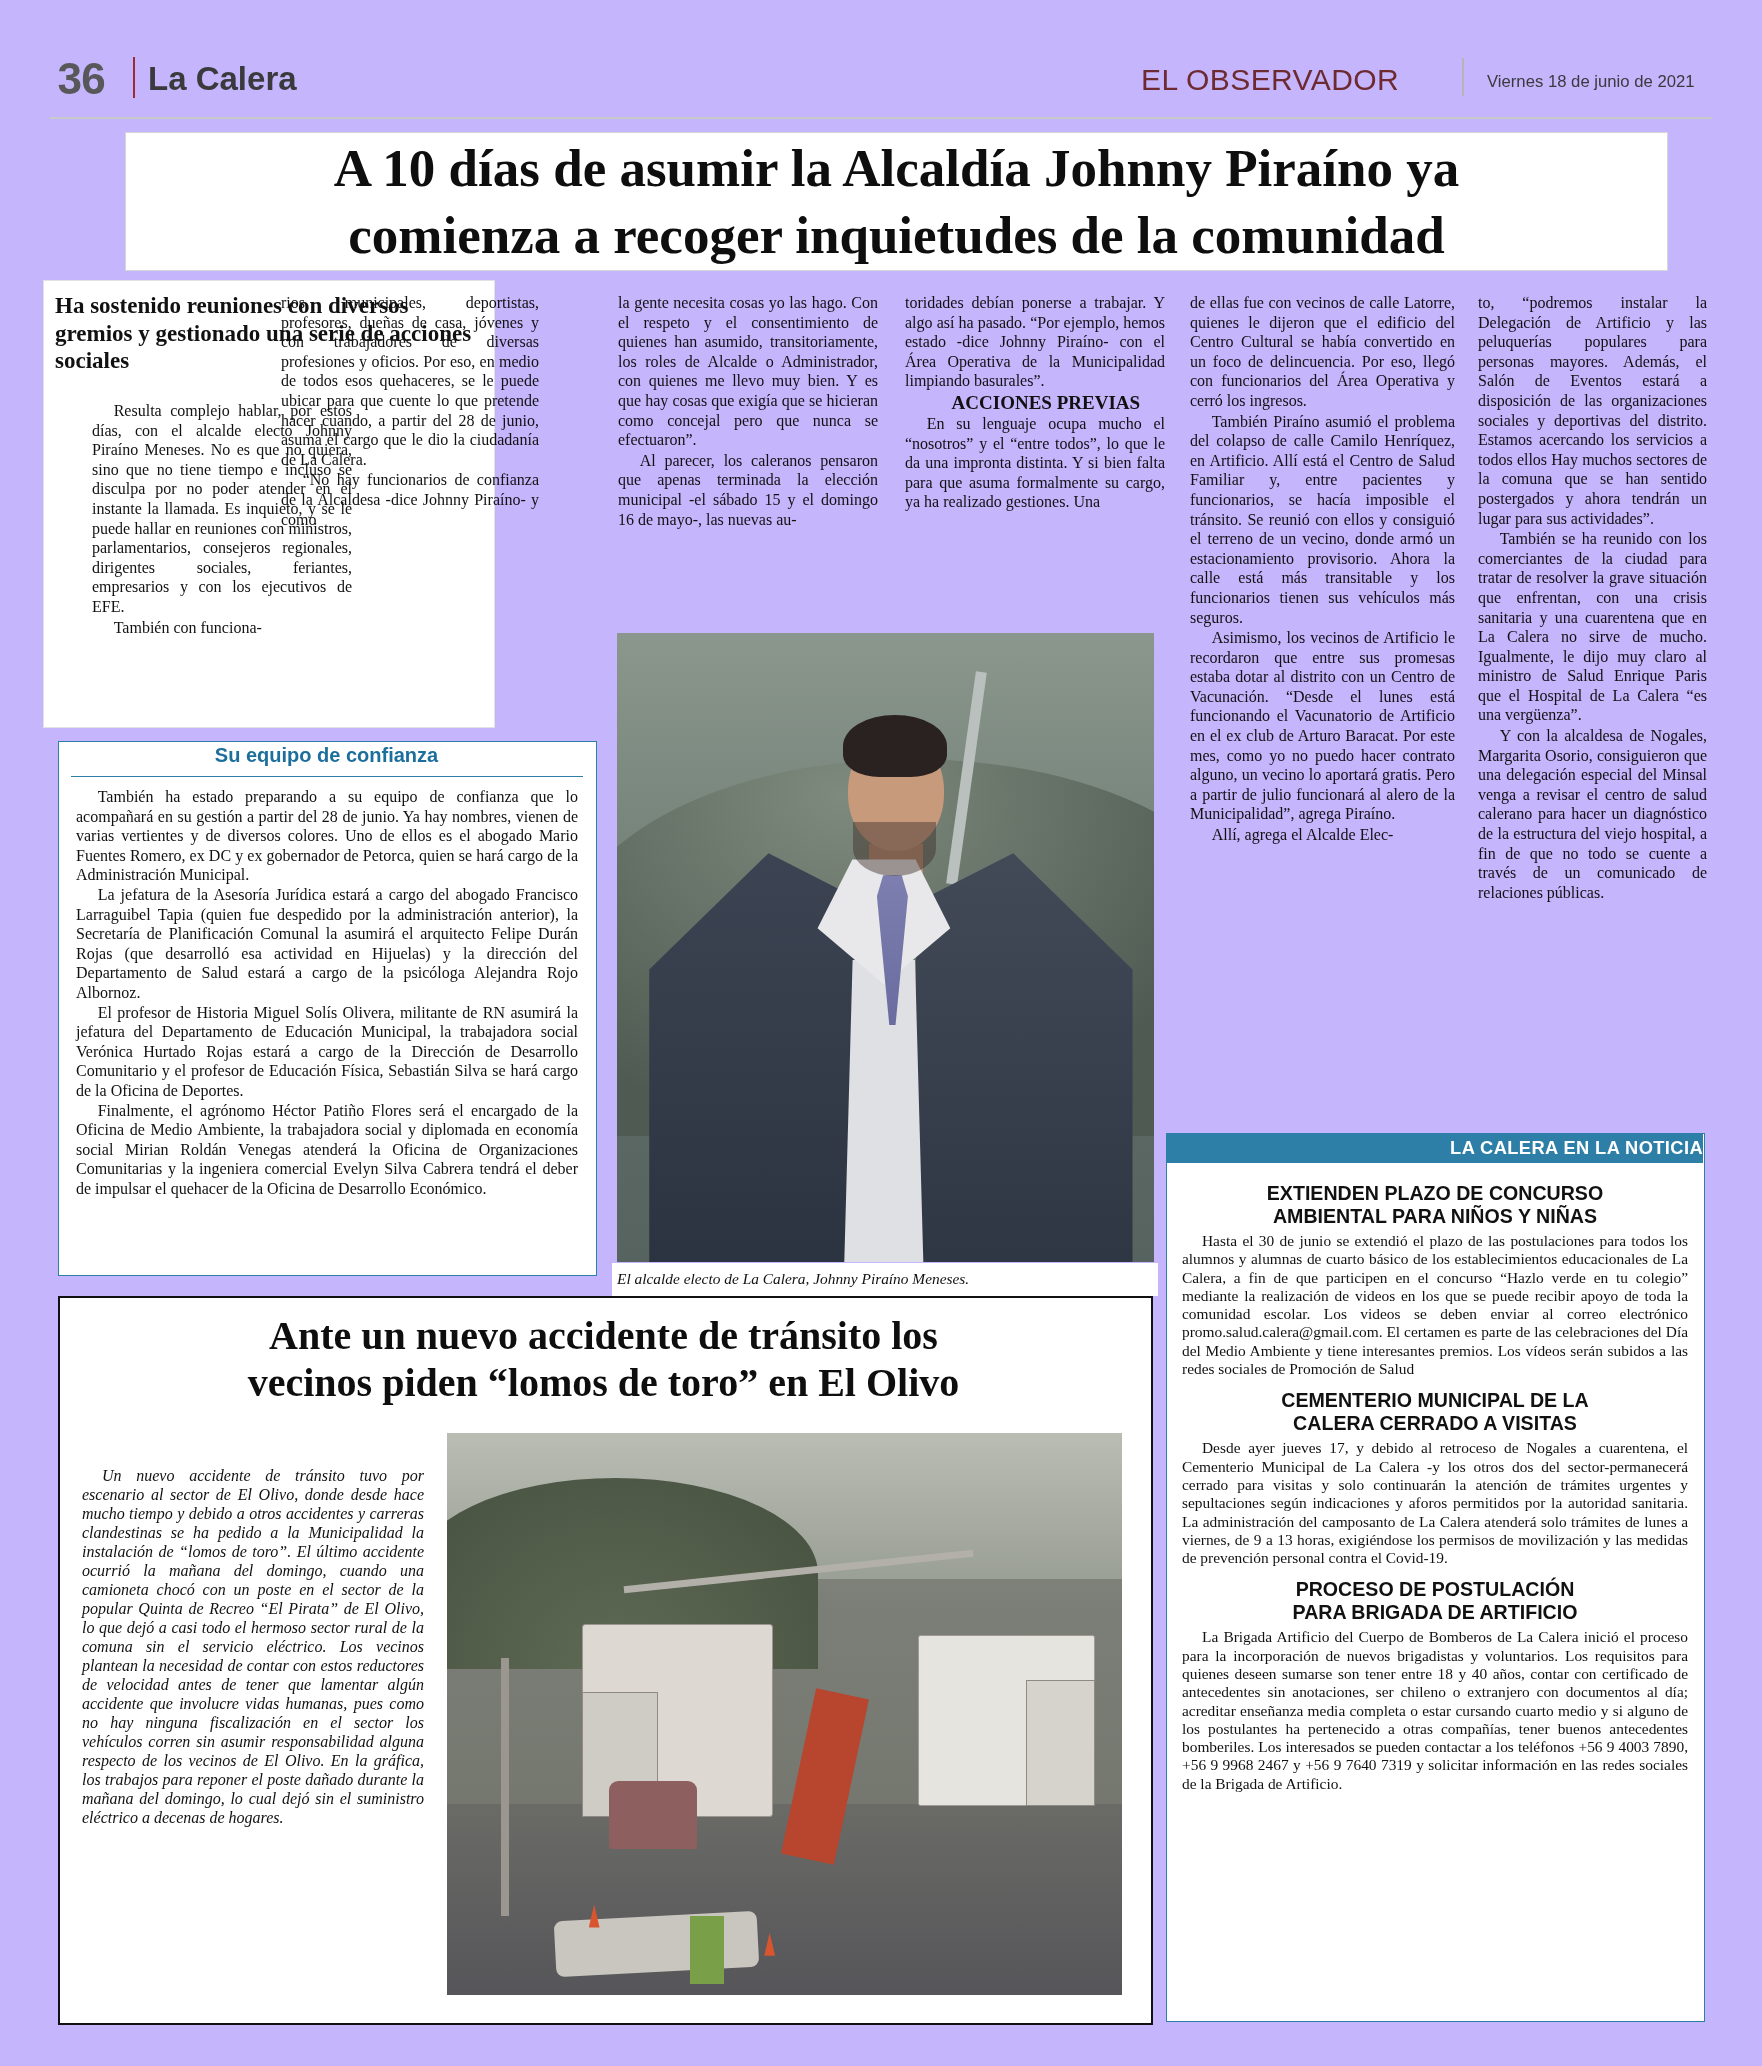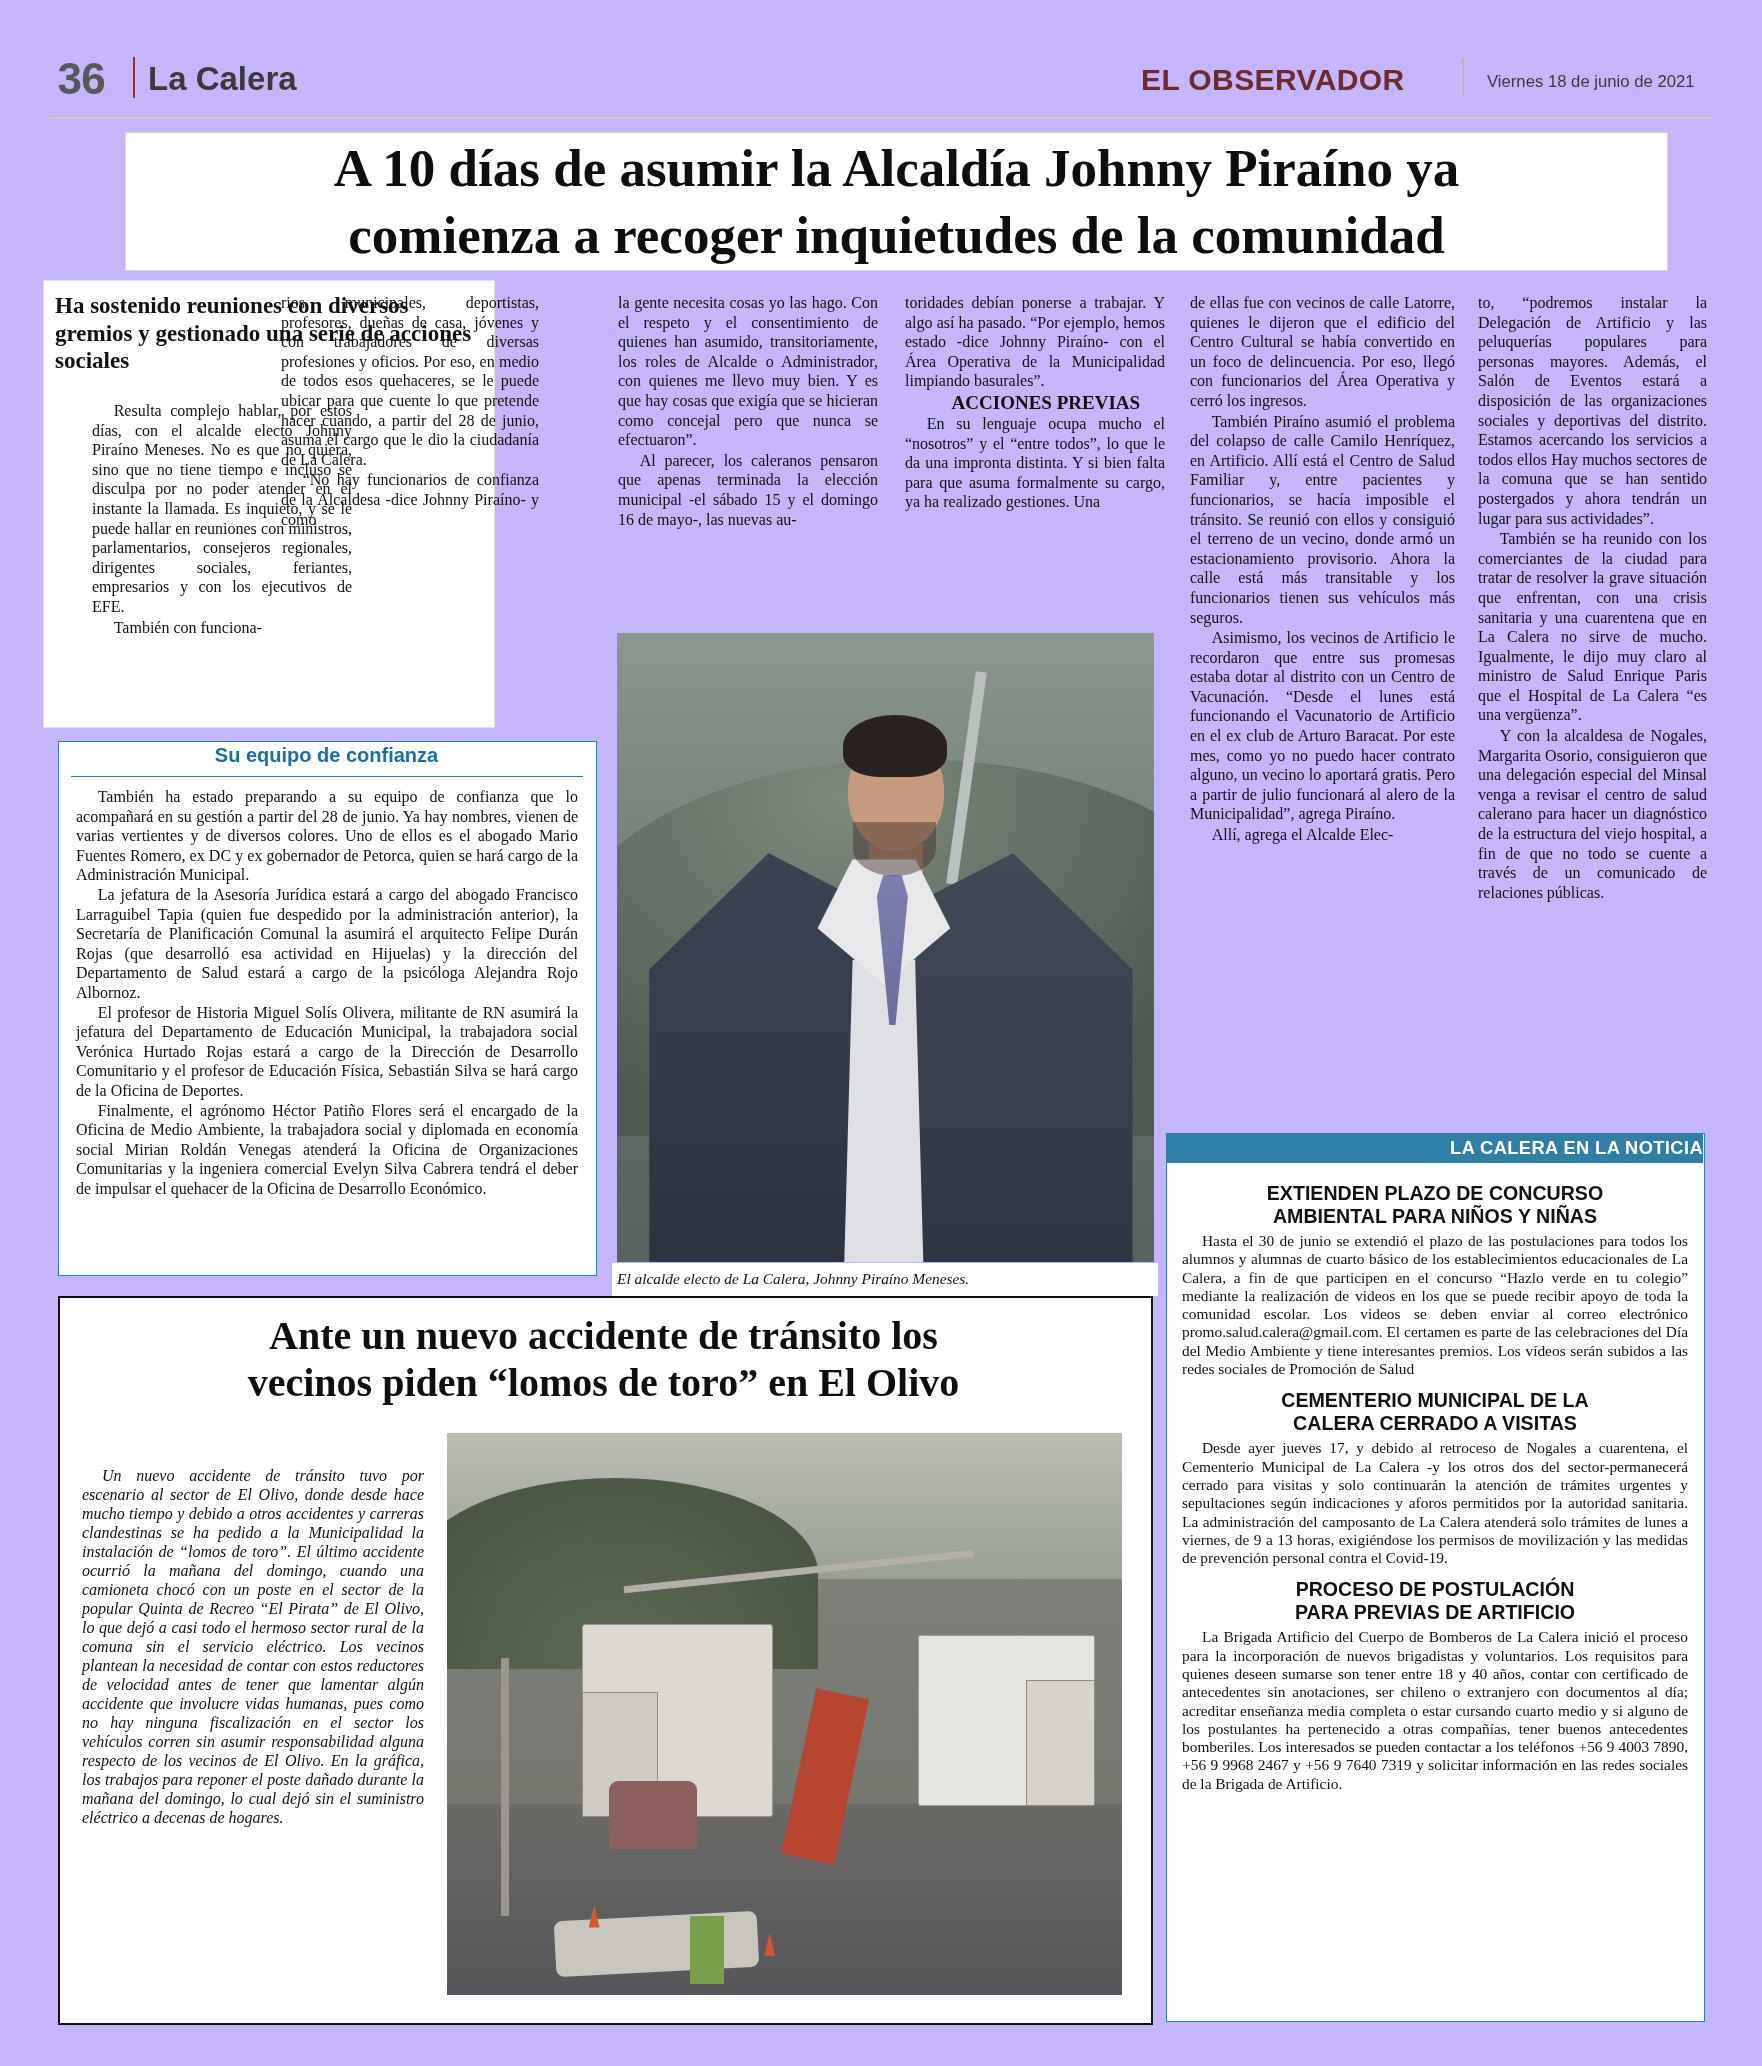--- a/index.html
+++ b/index.html
@@ -50,21 +50,21 @@
     left: 98px; top: 5.8px;
     font-family: "Liberation Sans", sans-serif;
     font-weight: bold;
     font-size: 33px;
     color: #3a3a3c;
   }
   .mast-brand {
     position: absolute;
     left: 1091px; top: 9.2px;
     font-family: "Liberation Sans", sans-serif;
-    font-weight: bold;
+    font-weight: normal;
     font-size: 30px;
     color: #6d2b31;
     letter-spacing: 0.4px;
   }
   .mast-brand-rule {
     position: absolute;
     left: 1412px; top: 4.2px;
     width: 1.7px; height: 38px;
     background: #b5b5b5;
   }
@@ -509,19 +509,19 @@
       <span>AMBIENTAL PARA NIÑOS Y NIÑAS</span>
     </h3>
     <p>Hasta el 30 de junio se extendió el plazo de las postulaciones para todos los alumnos y alumnas de cuarto básico de los establecimientos educacionales de La Calera, a fin de que participen en el concurso “Hazlo verde en tu colegio” mediante la realización de videos en los que se puede recibir apoyo de toda la comunidad escolar. Los videos se deben enviar al correo electrónico promo.salud.calera@gmail.com. El certamen es parte de las celebraciones del Día del Medio Ambiente y tiene interesantes premios. Los vídeos serán subidos a las redes sociales de Promoción de Salud</p>
     <h3>
       <span>CEMENTERIO MUNICIPAL DE LA</span><br>
       <span>CALERA CERRADO A VISITAS</span>
     </h3>
     <p>Desde ayer jueves 17, y debido al retroceso de Nogales a cuarentena, el Cementerio Municipal de La Calera -y los otros dos del sector-permanecerá cerrado para visitas y solo continuarán la atención de trámites urgentes y sepultaciones según indicaciones y aforos permitidos por la autoridad sanitaria. La administración del camposanto de La Calera atenderá solo trámites de lunes a viernes, de 9 a 13 horas, exigiéndose los permisos de movilización y las medidas de prevención personal contra el Covid-19.</p>
     <h3>
       <span>PROCESO DE POSTULACIÓN</span><br>
-      <span>PARA PREVIAS DE ARTIFICIO</span>
+      <span>PARA BRIGADA DE ARTIFICIO</span>
     </h3>
     <p>La Brigada Artificio del Cuerpo de Bomberos de La Calera inició el proceso para la incorporación de nuevos brigadistas y voluntarios. Los requisitos para quienes deseen sumarse son tener entre 18 y 40 años, contar con certificado de antecedentes sin anotaciones, ser chileno o extranjero con documentos al día; acreditar enseñanza media completa o estar cursando cuarto medio y si alguno de los postulantes ha pertenecido a otras compañías, tener buenos antecedentes bomberiles. Los interesados se pueden contactar a los teléfonos +56 9 4003 7890, +56 9 9968 2467 y +56 9 7640 7319 y solicitar información en las redes sociales de la Brigada de Artificio.</p>
   </div>
 
 </div>
 
 
 </body></html>

